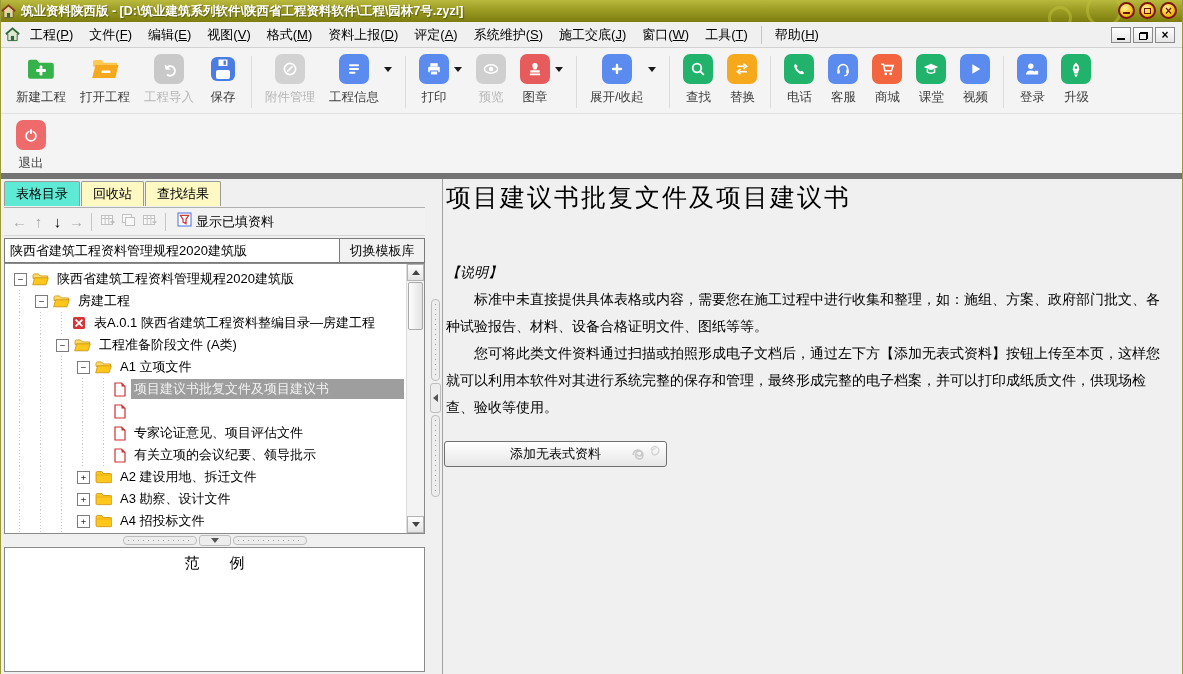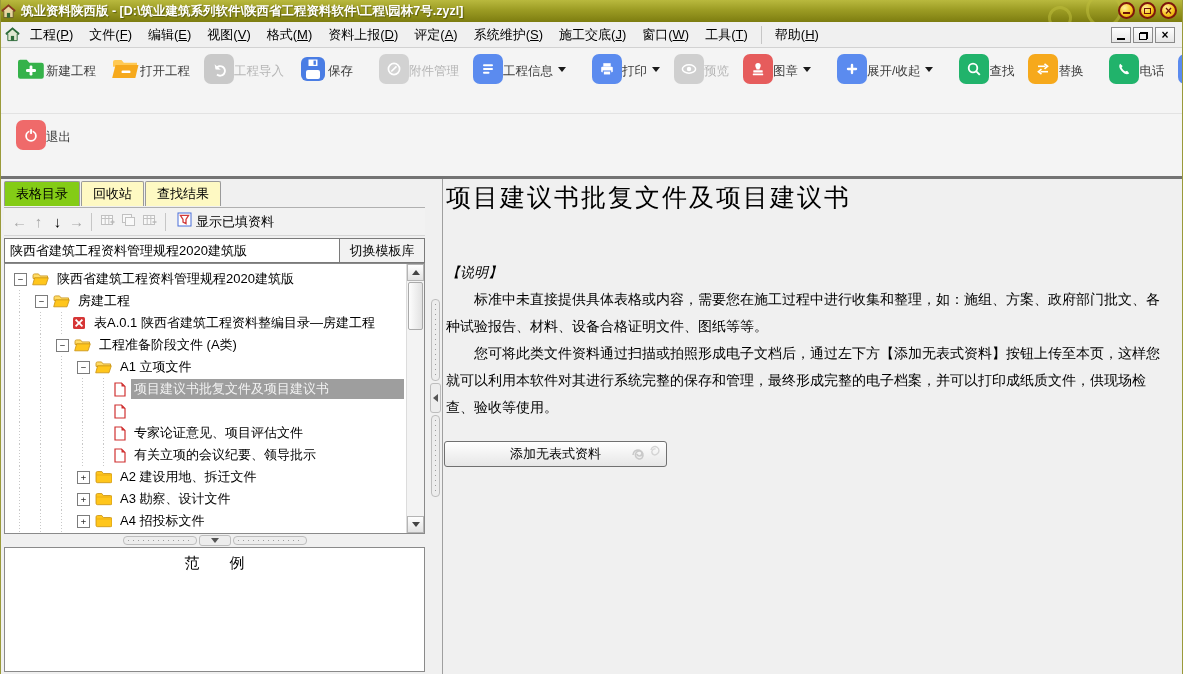--- a/index.html
+++ b/index.html
@@ -32,38 +32,38 @@
     display:flex;align-items:flex-end;justify-content:center;box-sizing:border-box;}
   .mdi-min{width:8px;height:2px;background:#000;margin-bottom:2px;}
   .mdi-restore{width:9px;height:8px;position:relative;margin-bottom:2px;}
   .mdi-restore:before{content:"";position:absolute;right:0;top:0;width:6px;height:5px;border:1px solid #000;}
   .mdi-restore:after{content:"";position:absolute;left:0;bottom:0;width:6px;height:5px;border:1px solid #000;background:#f0f0f0;}
   .mdi-x{font-size:12px;font-weight:bold;line-height:12px;margin-bottom:1px;}
   
   .toolbar{position:absolute;top:48px;left:0;width:100%;height:66px;background:#f4f4f4;
     border-bottom:1px solid #e2e2e2;display:flex;align-items:flex-start;
     padding:6px 8px 0;box-sizing:border-box;}
-  .tool-btn{display:flex;flex-direction:row;align-items:center;margin:0 7px;position:relative;cursor:default;}
+  .tool-btn{display:flex;flex-direction:column;align-items:center;margin:0 7px;position:relative;cursor:default;}
   .tool-btn.has-dd{margin-right:20px;}
   .tool-tile{width:30px;height:30px;border-radius:7px;display:flex;align-items:center;justify-content:center;}
   .tool-shape{width:30px;height:30px;display:flex;align-items:center;justify-content:center;}
   .tool-label{font-size:12.5px;color:#3c3c3c;margin-top:5px;white-space:nowrap;}
   .tool-btn.disabled .tool-label{color:#b6b6b6;}
   .tool-sep{width:1px;height:52px;background:#dbdbdb;margin:2px 6px;align-self:flex-start;}
   .dd-arrow{position:absolute;right:-13px;top:13px;width:0;height:0;
     border:4px solid transparent;border-top:5px solid #1a1a1a;}
   .toolbar2{position:absolute;top:114px;left:0;width:100%;height:65px;background:#f4f4f4;
-    border-bottom:3px solid #737373;display:flex;align-items:flex-start;padding:6px 8px 0;box-sizing:border-box;}
+    border-bottom:6px solid #737373;display:flex;align-items:flex-start;padding:6px 8px 0;box-sizing:border-box;}
   
   .main{position:absolute;top:179px;left:0;right:0;bottom:0;background:#f0f0f0;}
   
   .tab-bar{position:absolute;left:3px;top:3px;height:24px;display:flex;align-items:flex-end;}
   .tab{padding:3px 11px 3px;border:1px solid #9a9a9a;border-bottom:none;background:#fef9c3;
     font-size:13px;margin-right:1px;border-radius:2px 2px 0 0;color:#000;cursor:default;}
-  .tab.active{background:#84cc16;position:relative;z-index:2;}
+  .tab.active{background:#5eead4;position:relative;z-index:2;}
   
   .tree-toolbar{position:absolute;left:3px;top:28px;width:421px;height:29px;
     border-top:1px solid #b0b0b0;border-bottom:1px solid #d6d6d6;display:flex;align-items:center;
     padding-left:6px;box-sizing:border-box;background:#f2f2f2;}
   .nav-arrow{font-size:15px;color:#a8a8a8;width:19px;text-align:center;cursor:default;}
   .nav-arrow.active{color:#000;font-weight:bold;}
   .tt-sep{width:1px;height:18px;background:#c6c6c6;margin:0 5px;}
   .grid-ico{margin:0 3px;opacity:.55;}
   .filter-wrap{display:flex;align-items:center;margin-left:6px;}
   .filter-label{font-size:13px;color:#000;margin-left:4px;}

